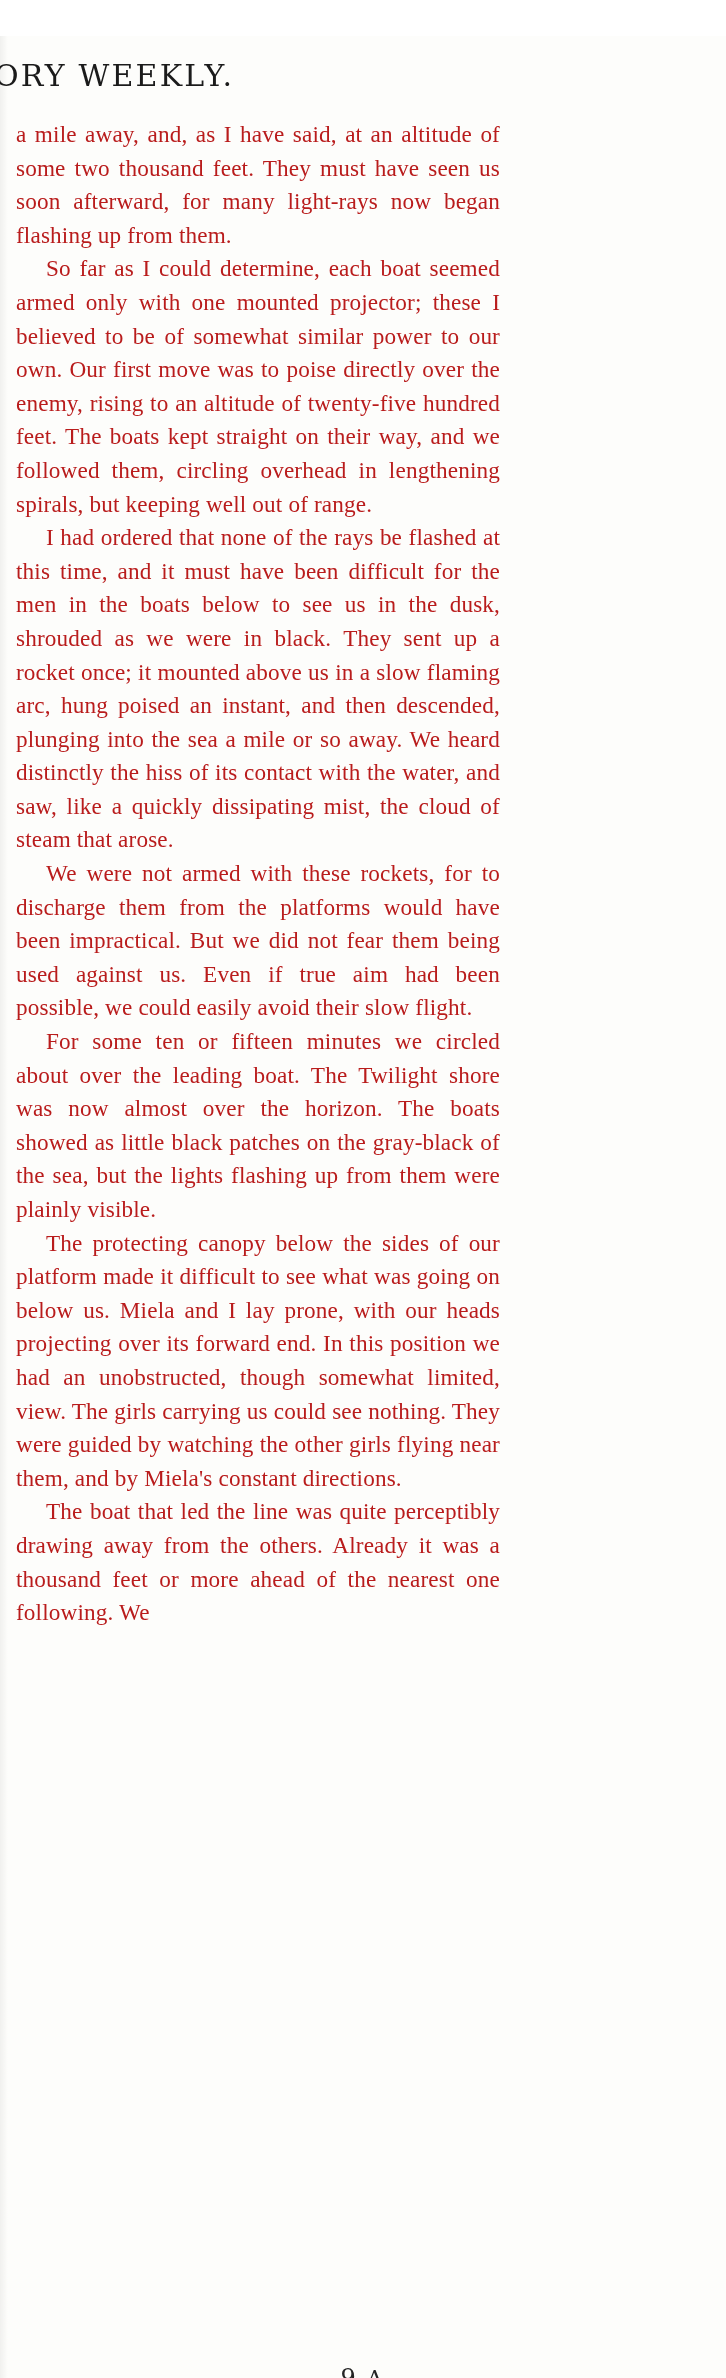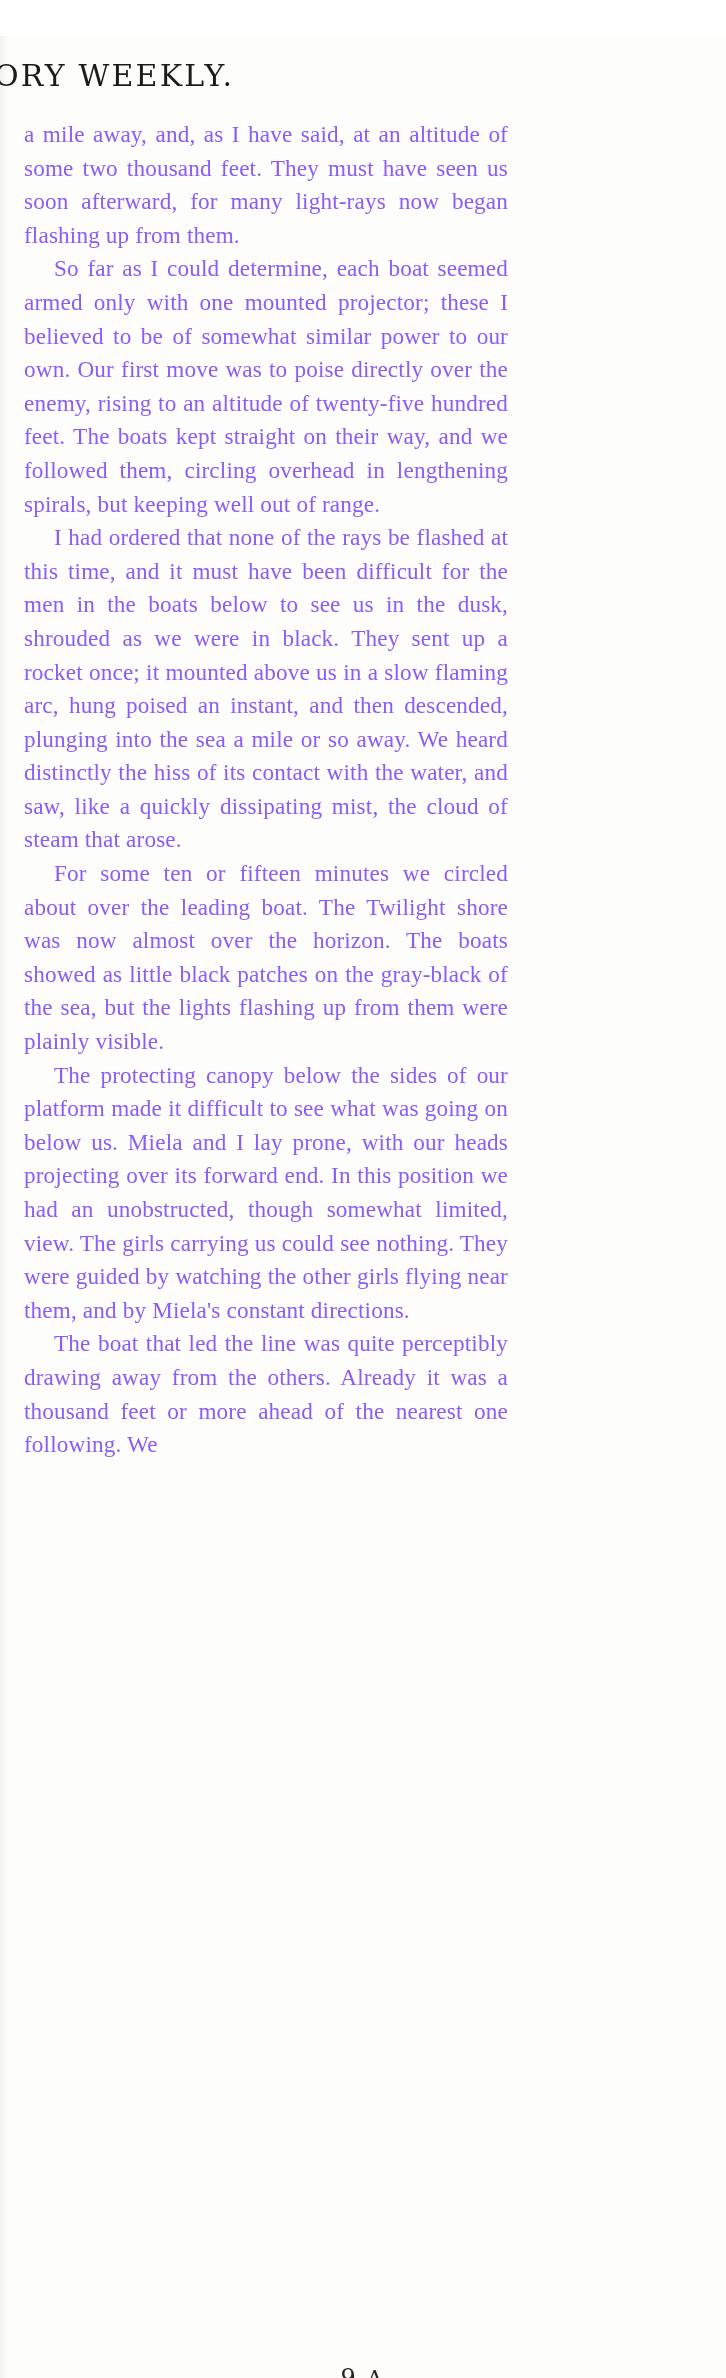--- a/index.html
+++ b/index.html
@@ -27,27 +27,27 @@
     left: -6px;
     font-size: 30px;
     letter-spacing: 2.2px;
     font-family: "DejaVu Serif", serif;
     color: #1b1b1b;
     white-space: nowrap;
   }
   .column {
     position: absolute;
     top: 82px;
-    left: 24px;
+    left: 16px;
     width: 484px;
     font-size: 23.2px;
     line-height: 33.6px;
     text-align: justify;
     text-justify: inter-word;
-    color: #8b5cf6;
+    color: #b91c1c;
   }
   .column p {
     margin: 0;
     text-indent: 30px;
     letter-spacing: 0.15px;
   }
   .column p.first {
     text-indent: 0;
   }
   
@@ -85,20 +85,21 @@
 <div class="page">
 
   <div class="edge-shade"></div>
 
   <div class="running-head">ORY WEEKLY.</div>
 
   <div class="column">
     <p class="first">a mile away, and, as I have said, at an altitude of some two thousand feet. They must have seen us soon afterward, for many light-rays now began flashing up from them.</p>
     <p>So far as I could determine, each boat seemed armed only with one mounted projector; these I believed to be of somewhat similar power to our own. Our first move was to poise directly over the enemy, rising to an altitude of twenty-five hundred feet. The boats kept straight on their way, and we followed them, circling overhead in lengthening spirals, but keeping well out of range.</p>
     <p>I had ordered that none of the rays be flashed at this time, and it must have been difficult for the men in the boats below to see us in the dusk, shrouded as we were in black. They sent up a rocket once; it mounted above us in a slow flaming arc, hung poised an instant, and then descended, plunging into the sea a mile or so away. We heard distinctly the hiss of its contact with the water, and saw, like a quickly dissipating mist, the cloud of steam that arose.</p>
+    <p>We were not armed with these rockets, for to discharge them from the platforms would have been impractical. But we did not fear them being used against us. Even if true aim had been possible, we could easily avoid their slow flight.</p>
     <p>For some ten or fifteen minutes we circled about over the leading boat. The Twilight shore was now almost over the horizon. The boats showed as little black patches on the gray-black of the sea, but the lights flashing up from them were plainly visible.</p>
     <p>The protecting canopy below the sides of our platform made it difficult to see what was going on below us. Miela and I lay prone, with our heads projecting over its forward end. In this position we had an unobstructed, though somewhat limited, view. The girls carrying us could see nothing. They were guided by watching the other girls flying near them, and by Miela's constant directions.</p>
     <p>The boat that led the line was quite perceptibly drawing away from the others. Already it was a thousand feet or more ahead of the nearest one following. We</p>
   </div>
 
   <div class="page-number">
     <span>9</span><span class="sig">A</span>
   </div>
 
 </div>

